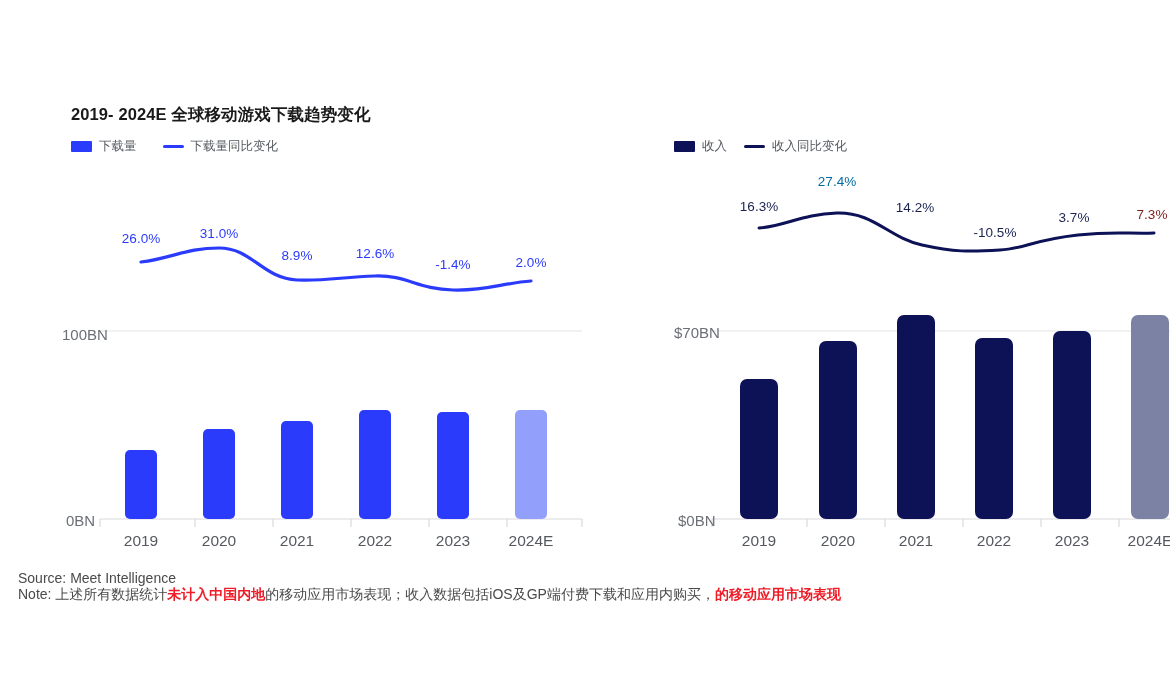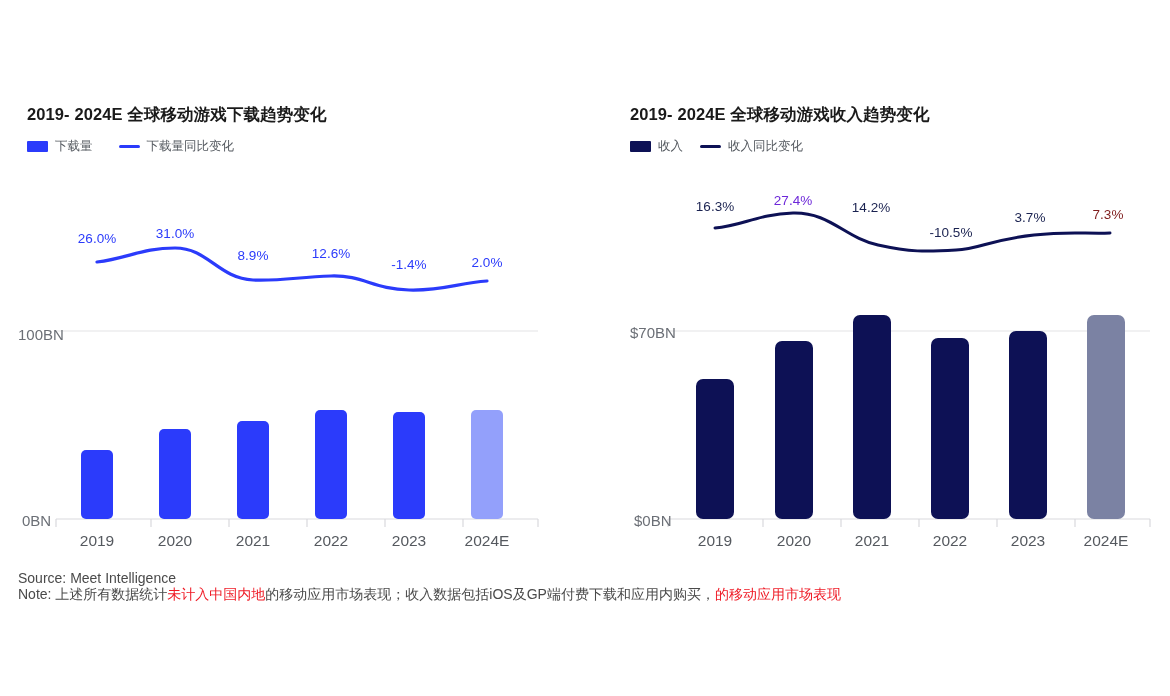--- a/index.html
+++ b/index.html
@@ -13,20 +13,21 @@
     position: relative;
     font-family: "Liberation Sans", "DejaVu Sans", sans-serif;
     color: #333333;
     overflow: hidden;
   }
   .panel {
     position: absolute;
     top: 0;
     width: 560px;
     height: 696px;
+    margin-left: 44px;
   }
   #panel-left  { left: 18px; }
   #panel-right { left: 630px; }
 
   .chart-title {
     position: absolute;
     top: 104px;
     left: 9px;
     font-size: 16.5px;
     font-weight: bold;
@@ -101,21 +102,21 @@
     position: absolute;
     left: 18px;
     top: 571px;
     font-size: 14px;
     line-height: 14.5px;
     color: #4a4a4a;
     white-space: nowrap;
   }
   .footnote .red {
     color: #ef1b26;
-    font-weight: normal;
+    font-weight: bold;
   }
   .footnote .row2 { margin-top: 1px; }
 </style>
 </head>
 <body>
 
 <div class="panel" id="panel-left">
 
   <div class="chart-title">2019- 2024E 全球移动游戏下载趋势变化</div>
 
@@ -169,21 +170,20 @@
   <div class="cat-label" style="left:79px;  top:532px;">2019</div>
   <div class="cat-label" style="left:157px; top:532px;">2020</div>
   <div class="cat-label" style="left:235px; top:532px;">2021</div>
   <div class="cat-label" style="left:313px; top:532px;">2022</div>
   <div class="cat-label" style="left:391px; top:532px;">2023</div>
   <div class="cat-label" style="left:469px; top:532px;">2024E</div>
 </div>
 
 <div class="panel" id="panel-right">
 
-  <div class="chart-title">2019- 2024E 全球移动游戏收入趋势变化</div>
 
   <div class="legend">
     <div class="legend-item">
       <span class="legend-swatch" style="background:#0D1155"></span>
       <span class="legend-label">收入</span>
     </div>
     <div class="legend-item">
       <span class="legend-line" style="background:#0D1155"></span>
       <span class="legend-label">收入同比变化</span>
     </div>
@@ -209,21 +209,21 @@
       <rect x="223" y="315" width="38" height="204" rx="7" fill="#0D1155"></rect>
       <rect x="301" y="338" width="38" height="181" rx="7" fill="#0D1155"></rect>
       <rect x="379" y="331" width="38" height="188" rx="7" fill="#0D1155"></rect>
       <rect x="457" y="315" width="38" height="204" rx="7" fill="#7B82A3"></rect>
 
       <path d="M 85 228 C 112 226, 128 214, 163 213 C 200 212, 215 238, 248 245 C 280 252, 295 252, 326 250 C 350 249, 358 240, 404 235 C 440 231, 455 234, 480 233" fill="none" stroke="#0D1155" stroke-width="3" stroke-linecap="round"></path>
     </svg>
   </div>
 
   <div class="line-label" style="left:85px; top:199px; color:#1a2250">16.3%</div>
-  <div class="line-label" style="left:163px; top:193px; color:#6d28d9">27.4%</div>
+  <div class="line-label" style="left:163px; top:174px; color:#0369a1">27.4%</div>
   <div class="line-label" style="left:241px; top:200px; color:#1a2250">14.2%</div>
   <div class="line-label" style="left:321px; top:225px; color:#1a2250">-10.5%</div>
   <div class="line-label" style="left:400px; top:210px; color:#1a2250">3.7%</div>
   <div class="line-label" style="left:478px; top:207px; color:#7f1d1d">7.3%</div>
 
   <div class="axis-label" style="left:0px; top:324px;">$70BN</div>
   <div class="axis-label" style="left:4px; top:512px;">$0BN</div>
 
   <div class="cat-label" style="left:85px;  top:532px;">2019</div>
   <div class="cat-label" style="left:164px; top:532px;">2020</div>

